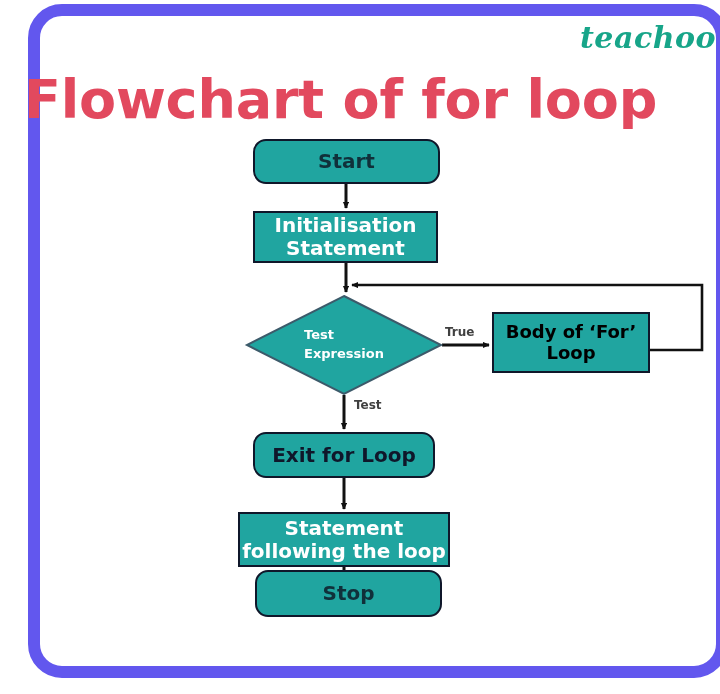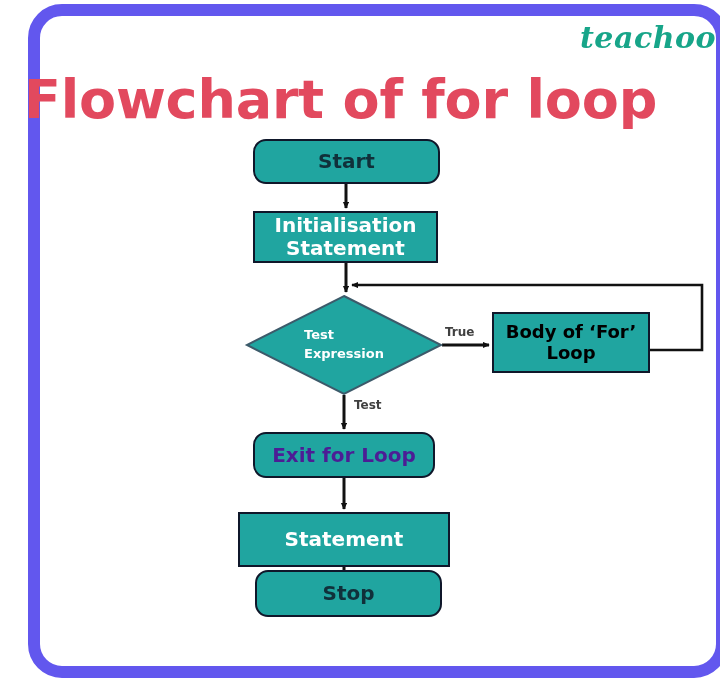--- a/index.html
+++ b/index.html
@@ -99,21 +99,21 @@
   }
 
   
   #node-start   { left: 229px; top: 139px; width: 187px; height: 45px; }
   
   #node-init    { left: 229px; top: 211px; width: 185px; height: 52px; }
   
   #node-body    { left: 468px; top: 312px; width: 158px; height: 61px; color:#000000; font-size: 18px; }
   
   #node-exit    { left: 229px; top: 432px; width: 182px; height: 46px;
-                  color: #4c1d95; }
+                  color: #0f172a; }
   
   #node-stmt    { left: 214px; top: 512px; width: 212px; height: 55px; }
   
   #node-stop    { left: 231px; top: 570px; width: 187px; height: 47px; }
 
   
   #node-test {
     position: absolute;
     left: 222px;
     top: 295px;
@@ -212,20 +212,21 @@
     </span>
   </div>
 
   <div class="node rounded" id="node-exit">
     <span>Exit for Loop</span>
   </div>
 
   <div class="node rect" id="node-stmt">
     <span>
       <span>Statement</span><br>
+      <span>following the loop</span>
     </span>
   </div>
 
   <div class="node rounded" id="node-stop">
     <span>Stop</span>
   </div>
 
   <div class="edge-label" id="label-true">True</div>
   <div class="edge-label" id="label-false">Test</div>
 

